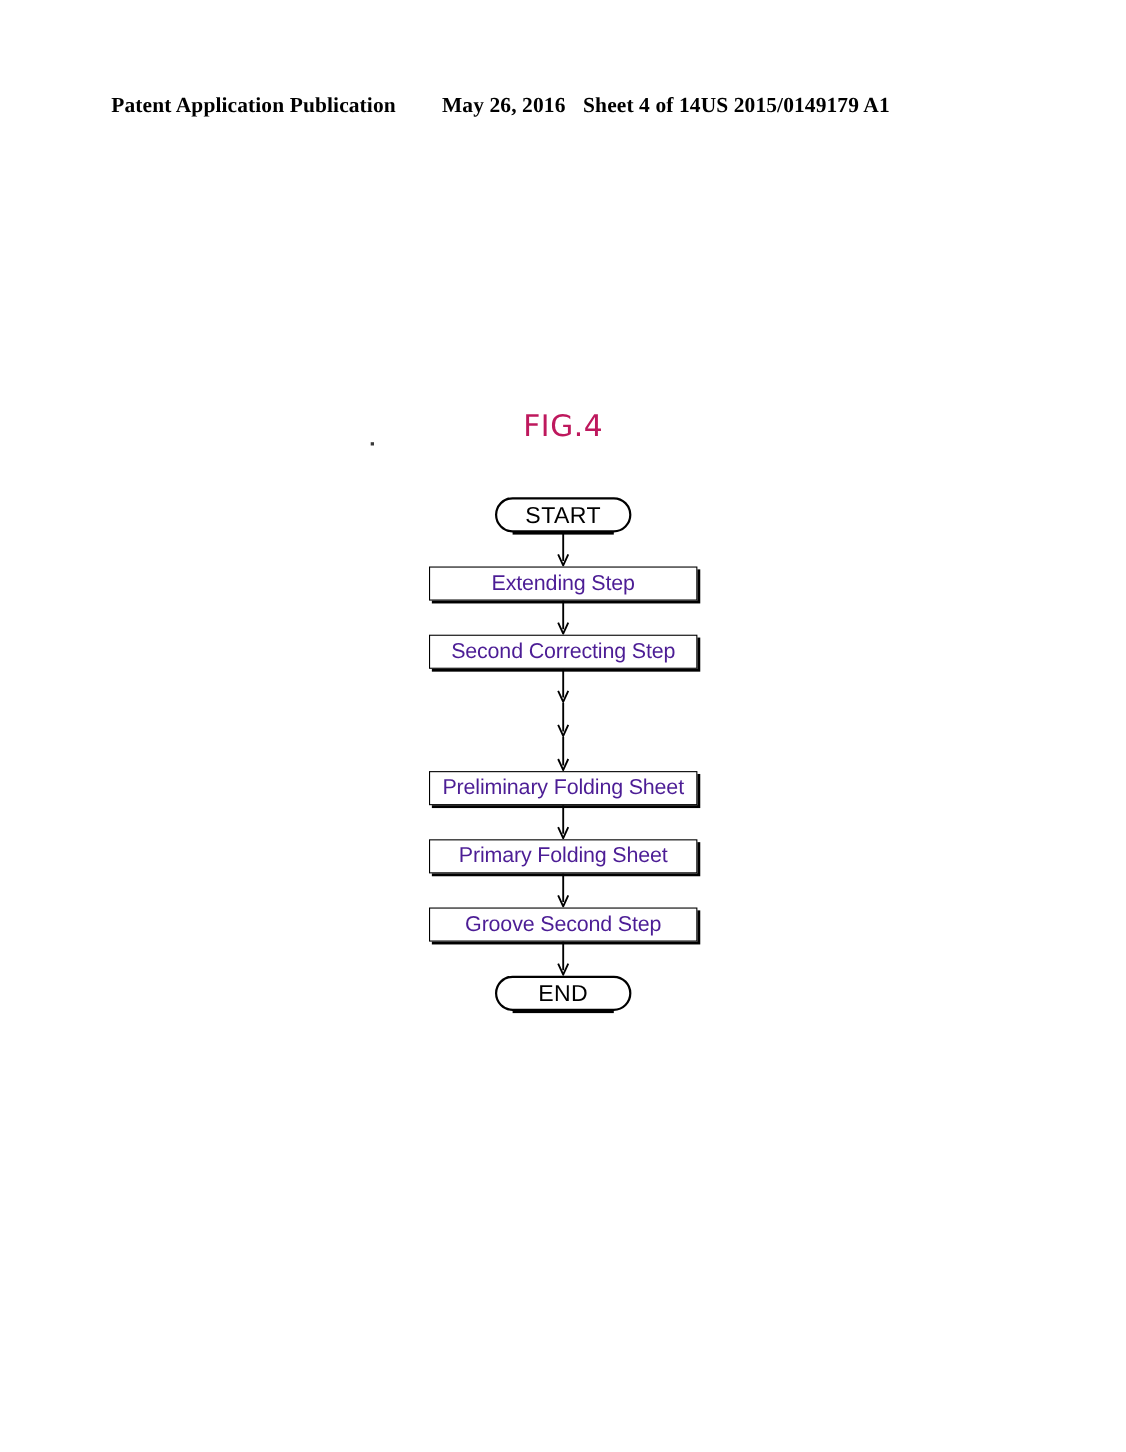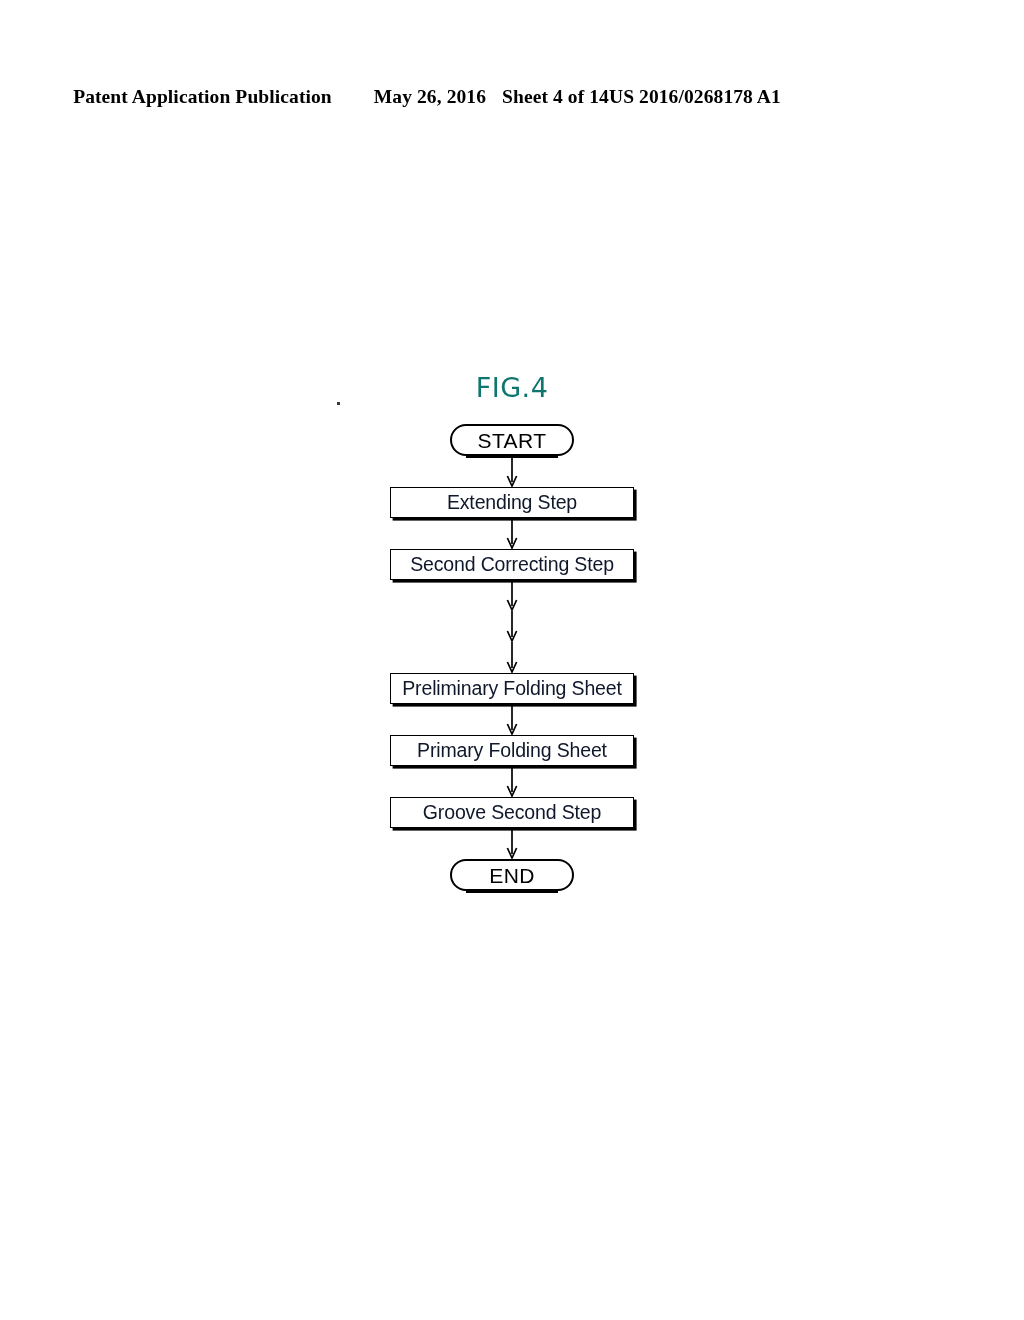--- a/index.html
+++ b/index.html
@@ -27,55 +27,56 @@
     height: 30px;
     display: flex;
     justify-content: center;
     align-items: baseline;
     font-family: "Liberation Serif", serif;
     font-weight: bold;
     font-size: 19.5px;
     letter-spacing: 0.1px;
     color: #000000;
     white-space: nowrap;
+    padding-left: 28px;
   }
   .hdr-left   { margin-right: 42px; }
   .hdr-mid    { }
   .hdr-mid .hdr-date  { margin-right: 11px; }
   .hdr-right  { }
 
   
   .fig-title {
     position: absolute;
     top: 372px;
     left: 0;
     width: 1024px;
     text-align: center;
     font-family: "DejaVu Sans", sans-serif;
     font-size: 27px;
     font-weight: 500;
     letter-spacing: 0.5px;
-    color: #0f766e;
+    color: #be185d;
   }
 
   
   .speck {
     position: absolute;
     left: 337px;
     top: 402px;
     width: 3px;
     height: 3px;
     background: #3a3a3a;
   }
 
   
   .flow {
     position: absolute;
     left: 0;
-    top: 424px;
+    top: 452px;
     width: 1024px;
   }
 
   .node-row {
     position: relative;
     width: 1024px;
     display: flex;
     justify-content: center;
   }
 
@@ -115,21 +116,21 @@
     width: 244px;
     height: 31px;
     border: 1.6px solid #000000;
     background: #ffffff;
     display: flex;
     align-items: center;
     justify-content: center;
     font-family: "Liberation Sans", sans-serif;
     font-size: 19.5px;
     letter-spacing: -0.15px;
-    color: #0f172a;
+    color: #4c1d95;
     line-height: 1;
     box-shadow: 2.6px 2.6px 0 0 #000000;
   }
 
   
   .connector {
     position: relative;
     width: 1024px;
     height: 31px;
   }
@@ -145,21 +146,21 @@
 <body>
 
 <div class="page">
 
   <div class="pub-header">
     <span class="hdr-left">Patent Application Publication</span>
     <span class="hdr-mid">
       <span class="hdr-date">May 26, 2016</span>
       <span>Sheet 4 of 14</span>
     </span>
-    <span class="hdr-right">US 2016/0268178 A1</span>
+    <span class="hdr-right">US 2015/0149179 A1</span>
   </div>
 
   <div class="fig-title">FIG.4</div>
 
   <div class="speck"></div>
 
   <div class="flow">
 
     <div class="node-row">
       <div class="terminator">START</div>

